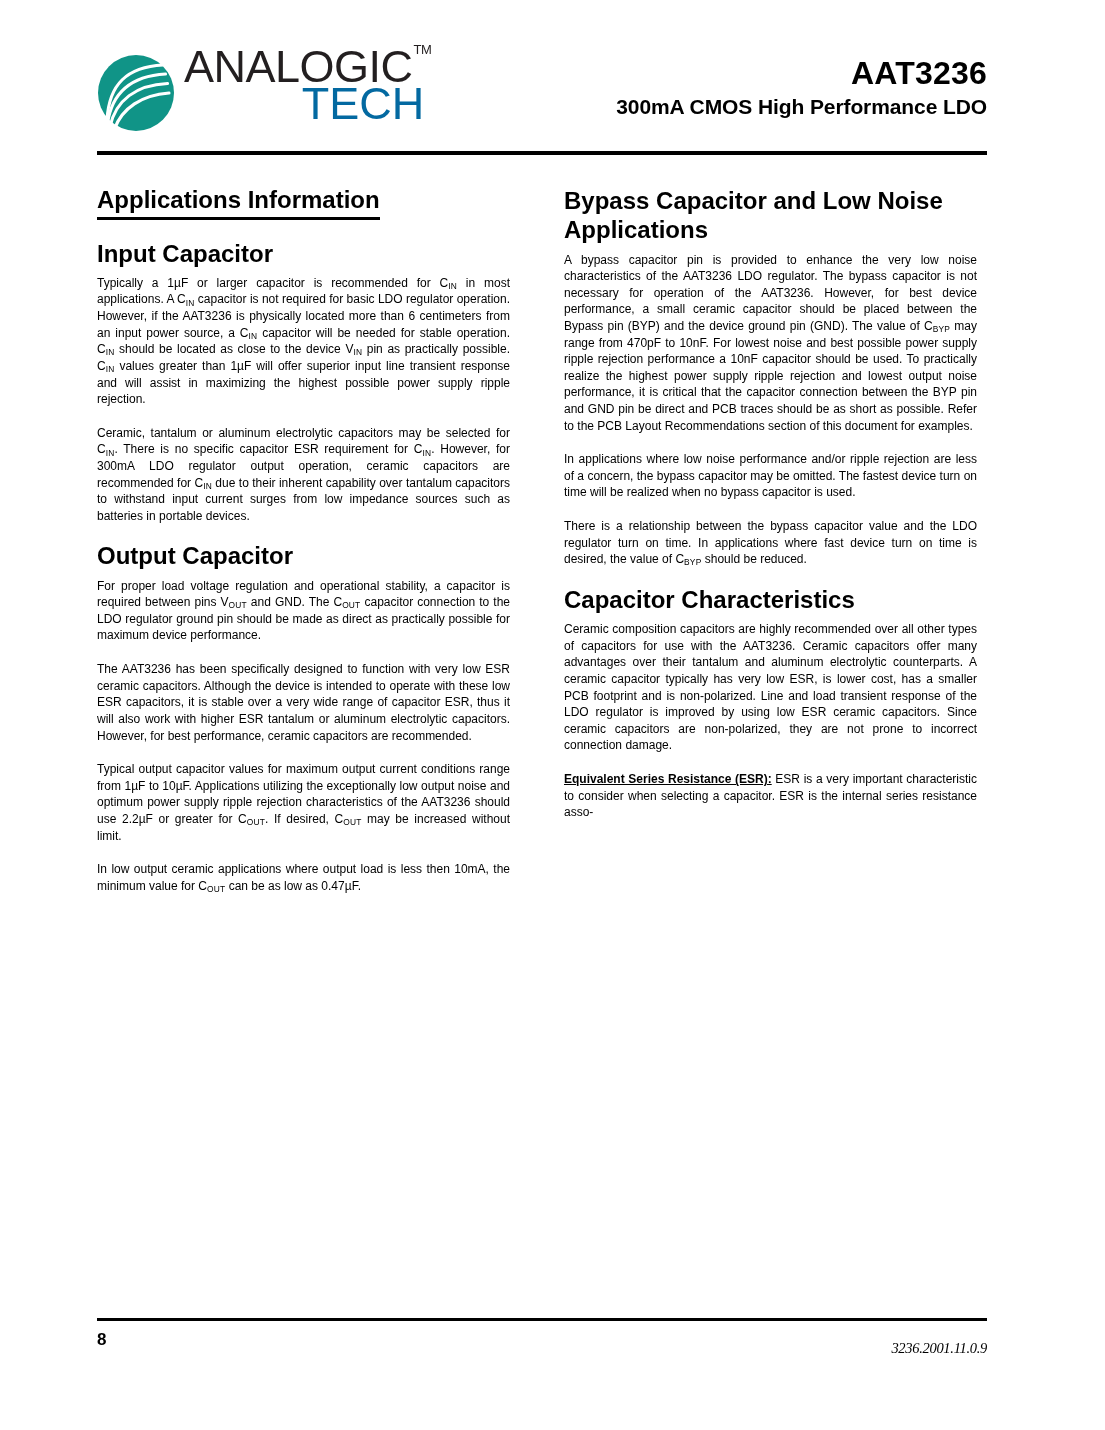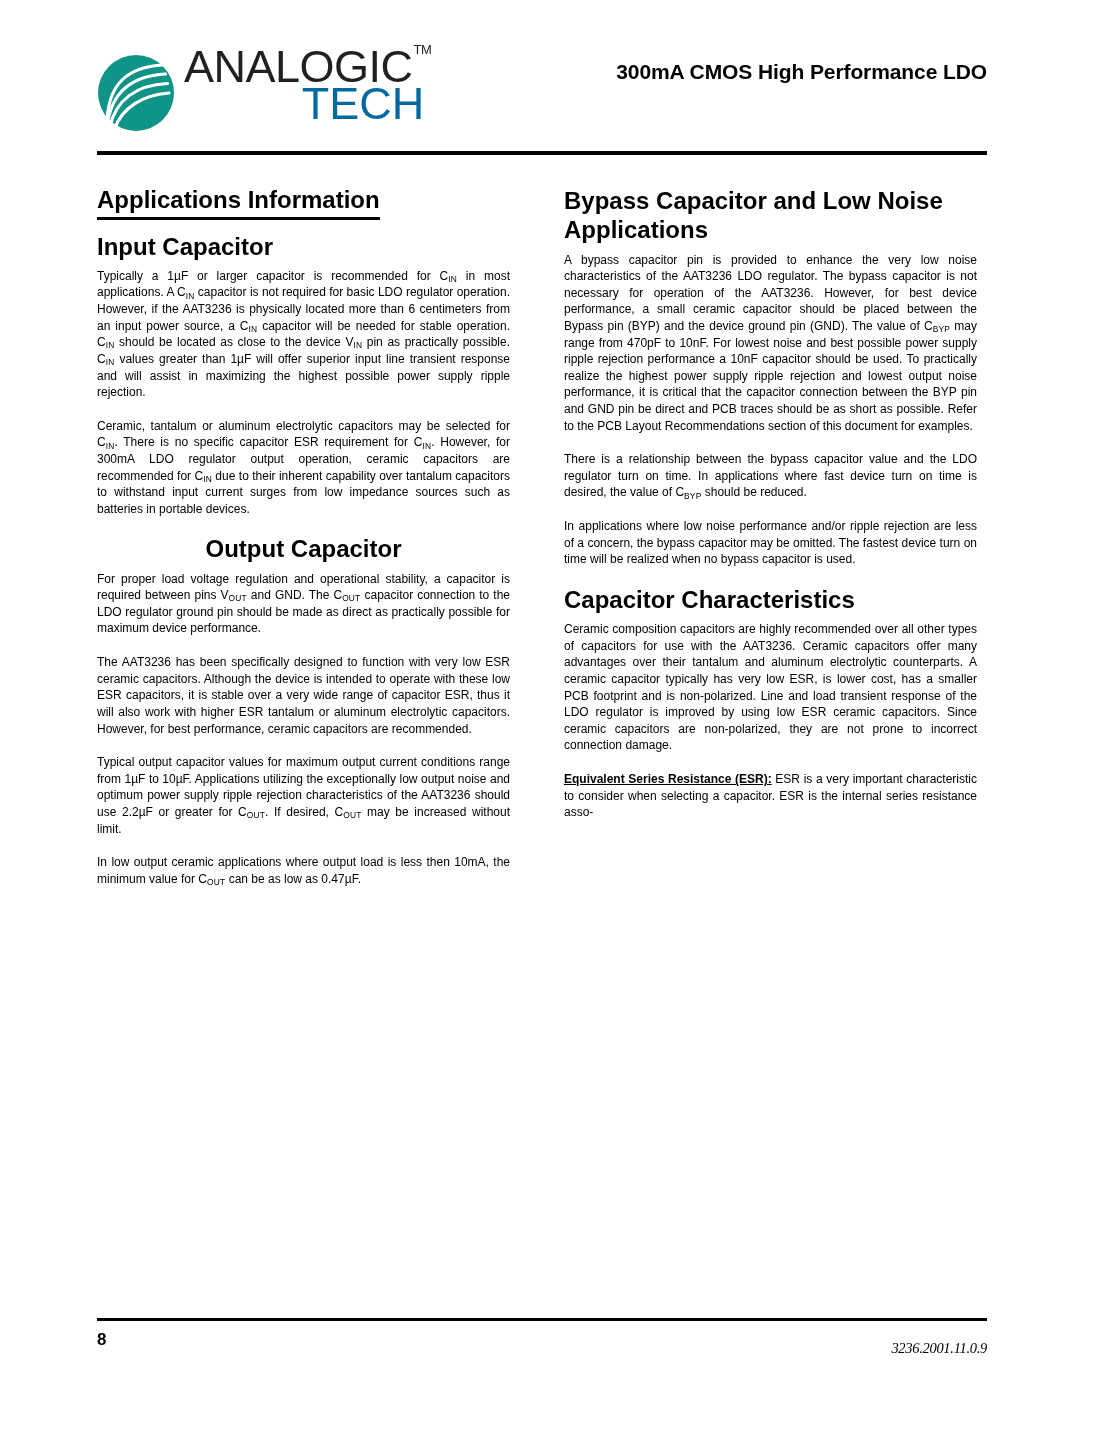--- a/index.html
+++ b/index.html
@@ -116,34 +116,34 @@
     position: absolute;
     top: 0;
     width: 413px;
   }
   .col-left { left: 0; }
   .col-right { left: 467px; }
 
   h1.section-title {
     font-size: 24px;
     font-weight: bold;
-    margin: 0 0 12px 0;
+    margin: 0 0 19px 0;
     padding-bottom: 3px;
     border-bottom: 3px solid #000;
     display: inline-block;
     line-height: 1.15;
   }
   h2.sub-title {
     font-size: 24px;
     font-weight: bold;
     margin: 0 0 7px 0;
     line-height: 1.22;
   }
   h2.sub-title.tight { margin-top: 0; }
-  .spaced-top { margin-top: 20px; text-align: center; }
+  .spaced-top { margin-top: 20px; }
 
   p.body {
     font-size: 12px;
     line-height: 1.385;
     margin: 0 0 17px 0;
     text-align: justify;
     text-justify: inter-word;
     hyphens: none;
   }
   p.body:last-child { margin-bottom: 0; }
@@ -210,20 +210,21 @@
           </g>
         </svg>
       </div>
       <div class="logo-words">
         <div class="logo-line1"><span>ANALOGIC</span><span class="logo-tm">TM</span></div>
         <div class="logo-line2">TECH</div>
       </div>
     </div>
 
     <div class="header-right">
+      <div class="part-number">AAT3236</div>
       <div class="part-subtitle">300mA CMOS High Performance LDO</div>
     </div>
   </div>
   <div class="header-rule"></div>
 
   <div class="columns">
 
     <div class="col col-left">
 
       <h1 class="section-title">Applications Information</h1>
@@ -245,23 +246,23 @@
       <p class="body last"><span>In low output ceramic applications where output load is less then 10mA, the minimum value for C</span><sub>OUT</sub><span> can be as low as 0.47µF.</span></p>
 
     </div>
 
     <div class="col col-right">
 
       <h2 class="sub-title tight">Bypass Capacitor and Low Noise Applications</h2>
 
       <p class="body"><span>A bypass capacitor pin is provided to enhance the very low noise characteristics of the AAT3236 LDO regulator.  The bypass capacitor is not necessary for operation of the AAT3236.  However, for best device performance, a small ceramic capacitor should be placed between the Bypass pin (BYP) and the device ground pin (GND).   The value of C</span><sub>BYP</sub><span> may range from 470pF to 10nF.  For lowest noise and best possible power supply ripple rejection performance a 10nF capacitor should be used.  To practically realize the highest power supply ripple rejection and lowest output noise performance, it is critical that the capacitor connection between the BYP pin and GND pin be direct and PCB traces should be as short as possible.   Refer to the PCB Layout Recommendations section of this document for examples.</span></p>
 
+      <p class="body">In applications where low noise performance and/or ripple rejection are less of a concern, the bypass capacitor may be omitted.   The fastest device turn on time will be realized when no bypass capacitor is used.</p>
+
       <p class="body"><span>There is a relationship between the bypass capacitor value and the LDO regulator turn on time.   In applications where fast device turn on time is desired, the value of C</span><sub>BYP</sub><span> should be reduced.</span></p>
-
-      <p class="body">In applications where low noise performance and/or ripple rejection are less of a concern, the bypass capacitor may be omitted.   The fastest device turn on time will be realized when no bypass capacitor is used.</p>
 
 
       <h2 class="sub-title">Capacitor Characteristics</h2>
 
       <p class="body">Ceramic composition capacitors are highly recommended over all other types of capacitors for use with the AAT3236.  Ceramic capacitors offer many advantages over their tantalum and aluminum electrolytic counterparts.  A ceramic capacitor typically has very low ESR, is lower cost, has a smaller PCB footprint and is non-polarized.  Line and load transient response of the LDO regulator is improved by using low ESR ceramic capacitors.  Since ceramic capacitors are non-polarized, they are not prone to incorrect connection damage.</p>
 
       <p class="body last"><b class="lead">Equivalent Series Resistance (ESR):</b><span> ESR is a very important characteristic to consider when selecting a capacitor.  ESR is the internal series resistance asso-</span></p>
 
     </div>
   </div>

